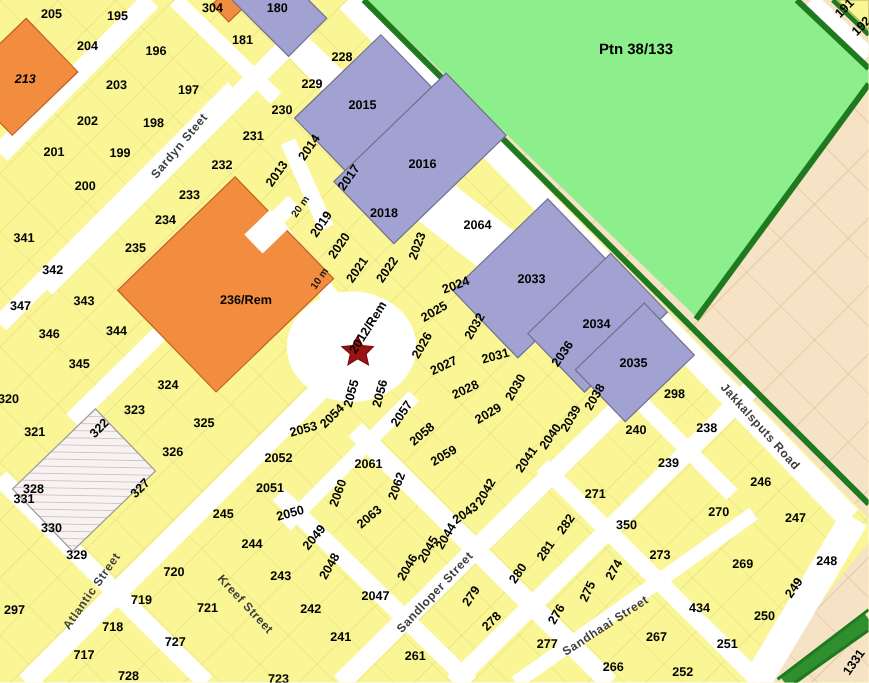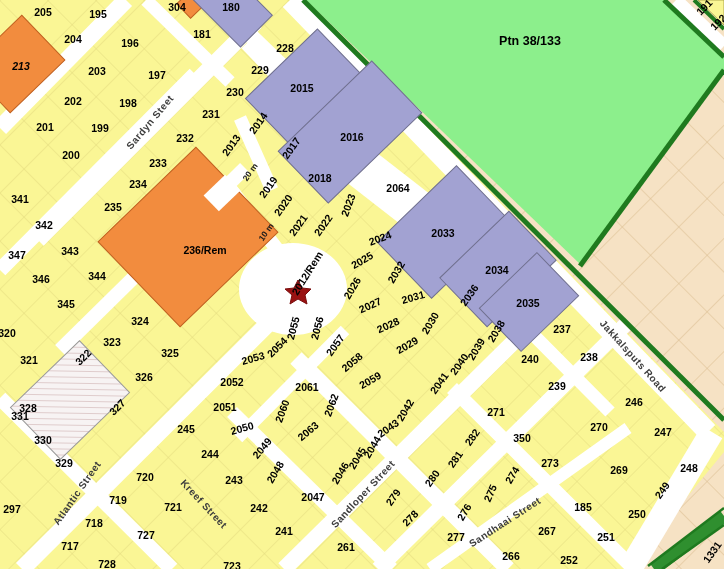--- a/index.html
+++ b/index.html
@@ -216,34 +216,34 @@
       <div class="lbl parcel-label" style="left: 293px; top: 328px; transform: translate(-50%, -50%) rotate(-75deg);">2055</div>
       <div class="lbl parcel-label" style="left: 317px; top: 328px; transform: translate(-50%, -50%) rotate(-75deg);">2056</div>
       <div class="lbl parcel-label" style="left: 335px; top: 345px; transform: translate(-50%, -50%) rotate(-55deg);">2057</div>
       <div class="lbl parcel-label" style="left: 352px; top: 362px; transform: translate(-50%, -50%) rotate(-40deg);">2058</div>
       <div class="lbl parcel-label" style="left: 370px; top: 380px; transform: translate(-50%, -50%) rotate(-30deg);">2059</div>
       <div class="lbl parcel-label" style="left: 282px; top: 411px; transform: translate(-50%, -50%) rotate(-70deg);">2060</div>
       <div class="lbl parcel-label" style="left: 307px; top: 387px; transform: translate(-50%, -50%) rotate(0deg);">2061</div>
       <div class="lbl parcel-label" style="left: 331px; top: 405px; transform: translate(-50%, -50%) rotate(-70deg);">2062</div>
       <div class="lbl parcel-label" style="left: 308px; top: 431px; transform: translate(-50%, -50%) rotate(-40deg);">2063</div>
       <div class="lbl parcel-label" style="left: 398px; top: 188px; transform: translate(-50%, -50%) rotate(0deg);">2064</div>
-      <div class="lbl parcel-label" style="left: 562px; top: 329px; transform: translate(-50%, -50%) rotate(0deg);">237</div>
+      <div class="lbl parcel-label" style="left: 562px; top: 329px; transform: translate(-50%, -50%) rotate(0deg);">298</div>
       <div class="lbl parcel-label" style="left: 589px; top: 357px; transform: translate(-50%, -50%) rotate(0deg);">238</div>
       <div class="lbl parcel-label" style="left: 557px; top: 386px; transform: translate(-50%, -50%) rotate(0deg);">239</div>
       <div class="lbl parcel-label" style="left: 530px; top: 359px; transform: translate(-50%, -50%) rotate(0deg);">240</div>
       <div class="lbl parcel-label" style="left: 634px; top: 402px; transform: translate(-50%, -50%) rotate(0deg);">246</div>
       <div class="lbl parcel-label" style="left: 663px; top: 432px; transform: translate(-50%, -50%) rotate(0deg);">247</div>
       <div class="lbl parcel-label" style="left: 689px; top: 468px; transform: translate(-50%, -50%) rotate(0deg);">248</div>
       <div class="lbl parcel-label" style="left: 662px; top: 490px; transform: translate(-50%, -50%) rotate(-55deg);">249</div>
       <div class="lbl parcel-label" style="left: 637px; top: 514px; transform: translate(-50%, -50%) rotate(0deg);">250</div>
       <div class="lbl parcel-label" style="left: 606px; top: 537px; transform: translate(-50%, -50%) rotate(0deg);">251</div>
       <div class="lbl parcel-label" style="left: 569px; top: 560px; transform: translate(-50%, -50%) rotate(0deg);">252</div>
       <div class="lbl parcel-label" style="left: 511px; top: 556px; transform: translate(-50%, -50%) rotate(0deg);">266</div>
       <div class="lbl parcel-label" style="left: 547px; top: 531px; transform: translate(-50%, -50%) rotate(0deg);">267</div>
-      <div class="lbl parcel-label" style="left: 583px; top: 507px; transform: translate(-50%, -50%) rotate(0deg);">185</div>
+      <div class="lbl parcel-label" style="left: 583px; top: 507px; transform: translate(-50%, -50%) rotate(0deg);">434</div>
       <div class="lbl parcel-label" style="left: 619px; top: 470px; transform: translate(-50%, -50%) rotate(0deg);">269</div>
       <div class="lbl parcel-label" style="left: 599px; top: 427px; transform: translate(-50%, -50%) rotate(0deg);">270</div>
       <div class="lbl parcel-label" style="left: 496px; top: 412px; transform: translate(-50%, -50%) rotate(0deg);">271</div>
       <div class="lbl parcel-label" style="left: 522px; top: 438px; transform: translate(-50%, -50%) rotate(0deg);">350</div>
       <div class="lbl parcel-label" style="left: 550px; top: 463px; transform: translate(-50%, -50%) rotate(0deg);">273</div>
       <div class="lbl parcel-label" style="left: 512px; top: 475px; transform: translate(-50%, -50%) rotate(-60deg);">274</div>
       <div class="lbl parcel-label" style="left: 490px; top: 493px; transform: translate(-50%, -50%) rotate(-65deg);">275</div>
       <div class="lbl parcel-label" style="left: 464px; top: 512px; transform: translate(-50%, -50%) rotate(-60deg);">276</div>
       <div class="lbl parcel-label" style="left: 439px; top: 537px; transform: translate(-50%, -50%) rotate(0deg); margin-left: 17px;">277</div>
       <div class="lbl parcel-label" style="left: 410px; top: 518px; transform: translate(-50%, -50%) rotate(-45deg);">278</div>

